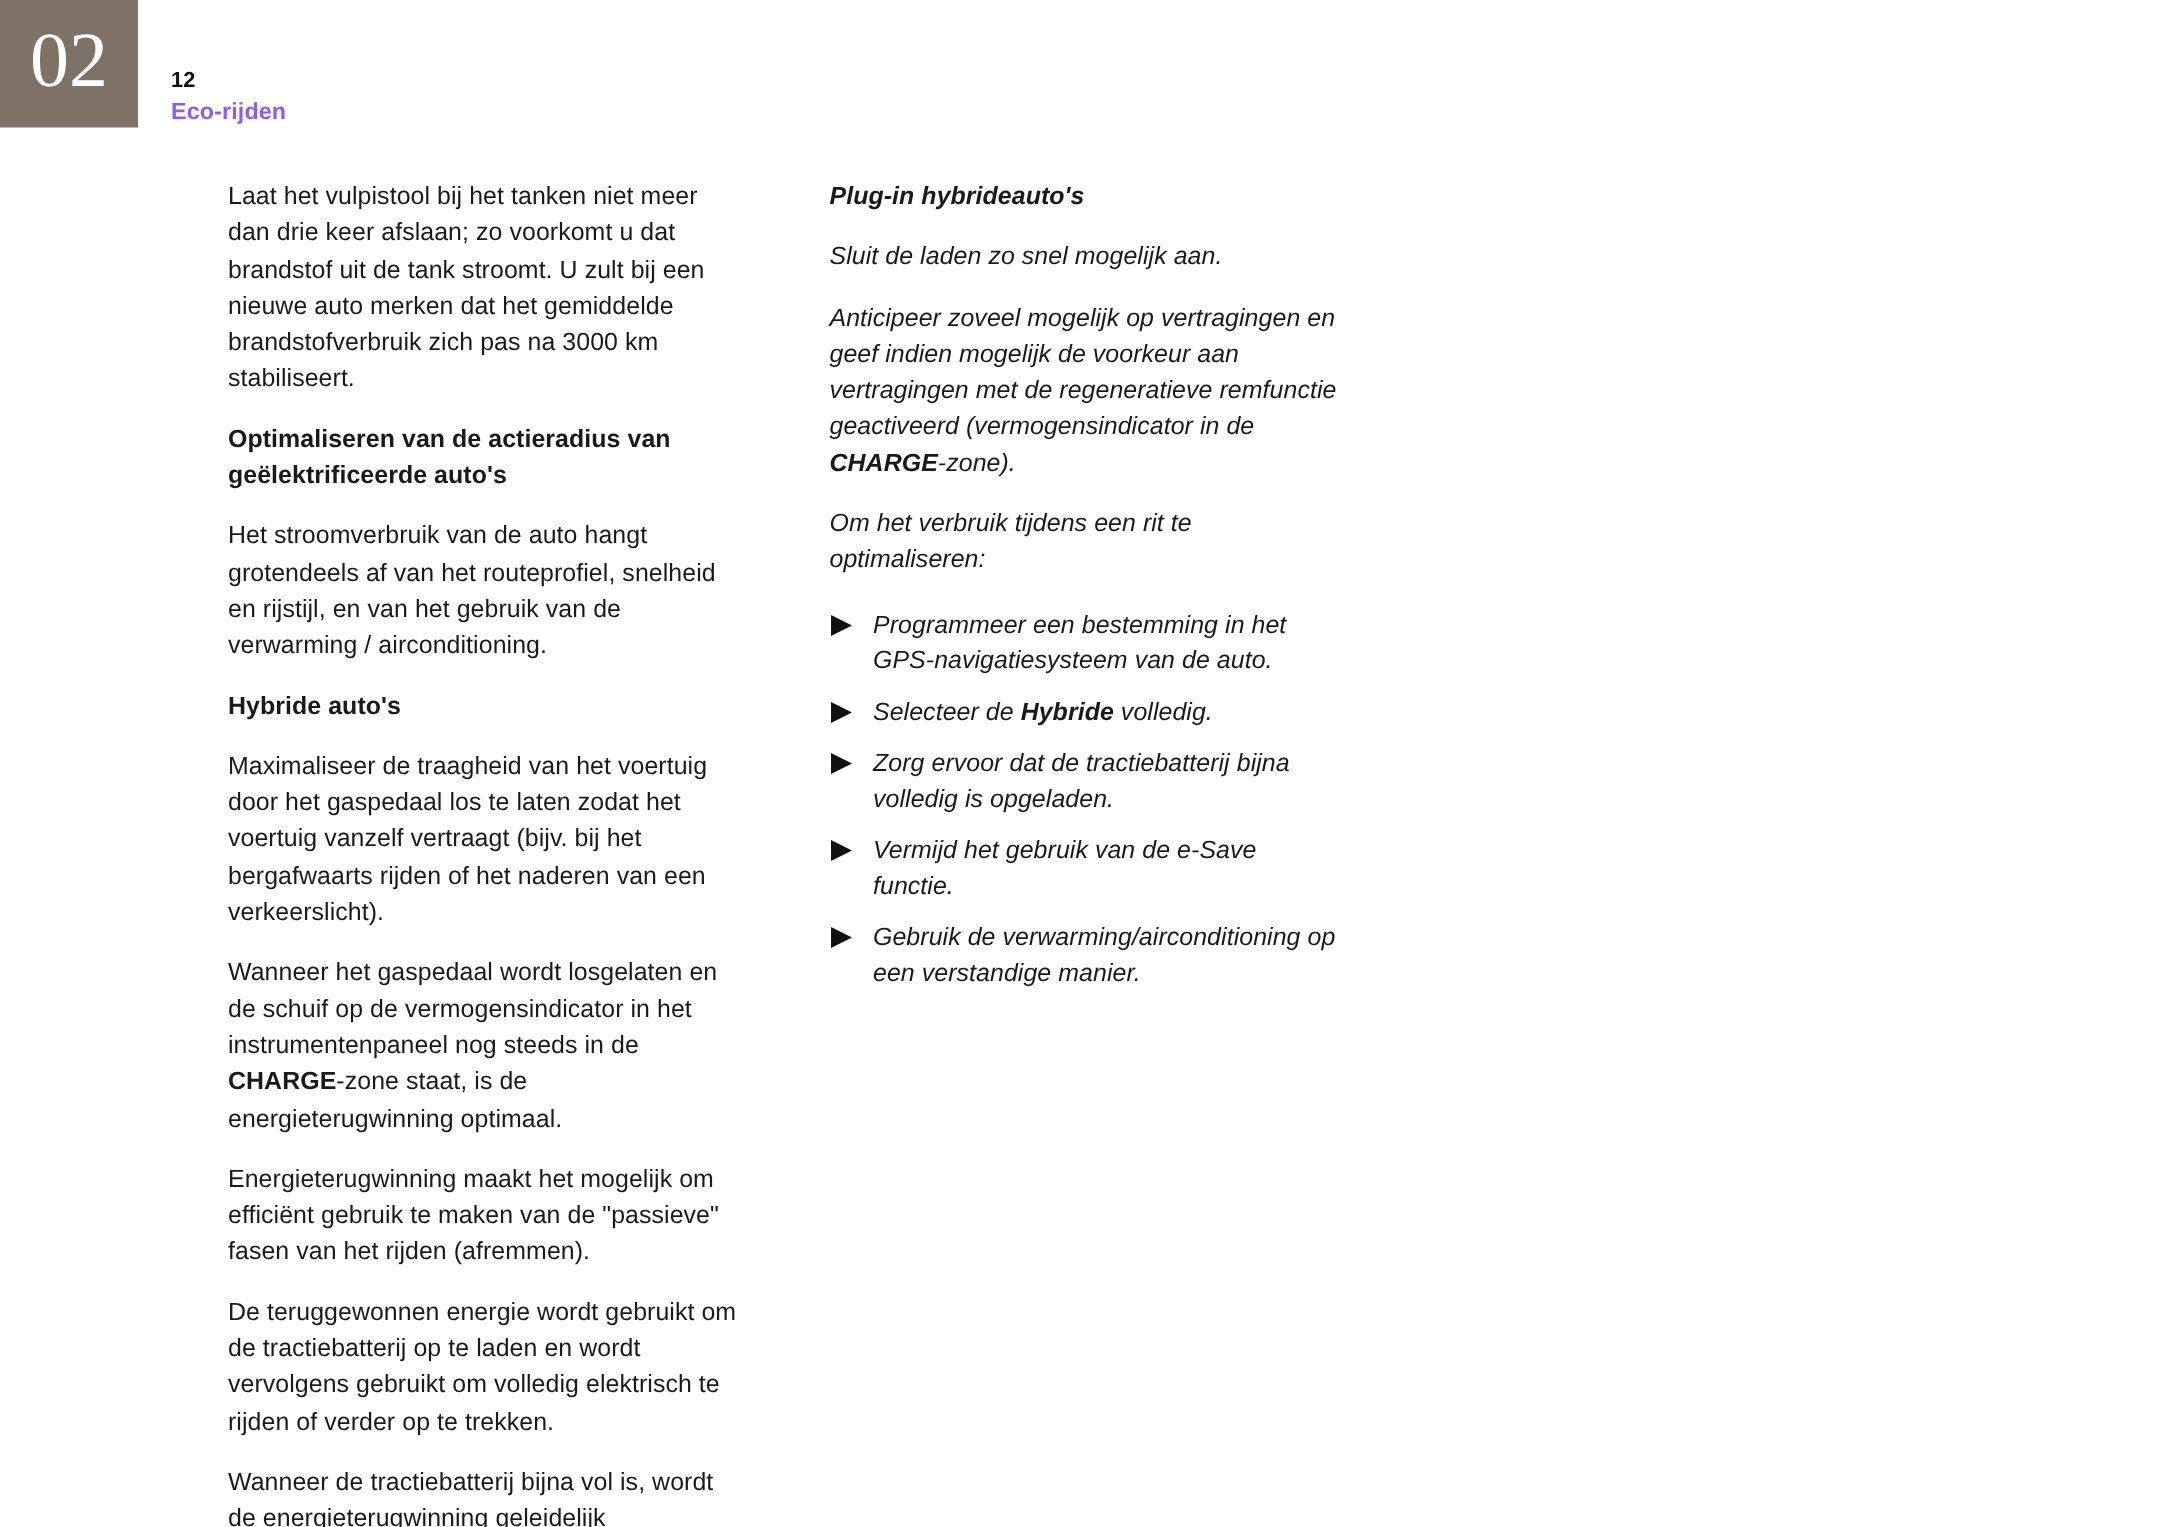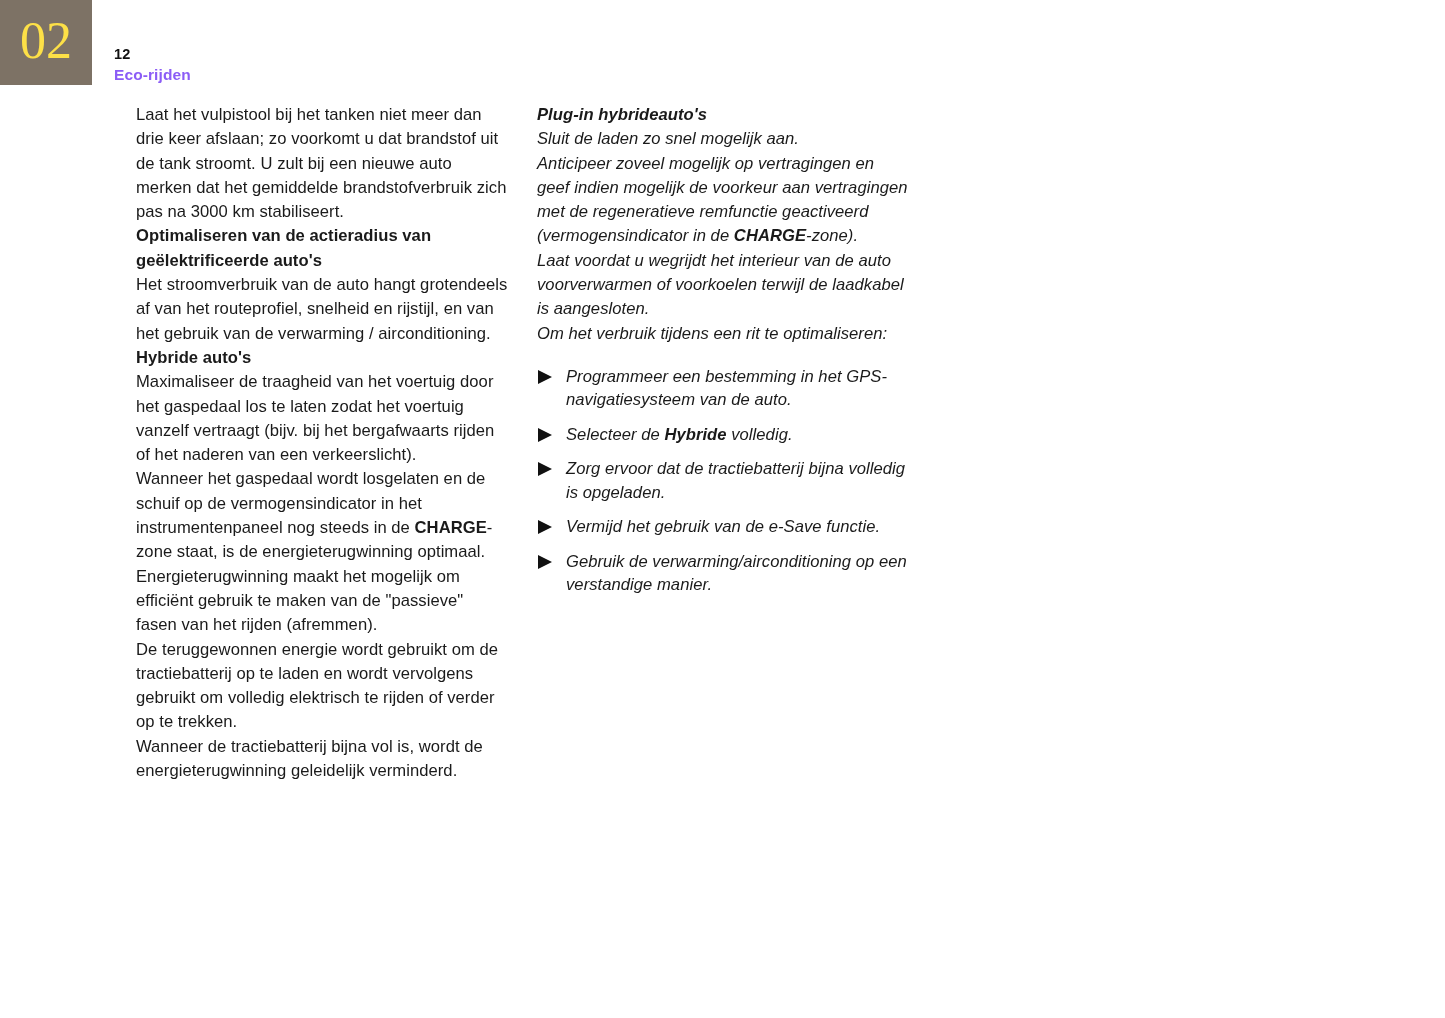--- a/index.html
+++ b/index.html
@@ -74,32 +74,32 @@
     top: 0;
   }
   #column-left  { left: 136px; width: 372px; }
   #column-right { left: 537px; width: 374px; font-style: italic; }
 
   .para {
     font-size: 16.6px;
     line-height: 24.3px;
     letter-spacing: 0.05px;
     color: #1a1a1a;
-    margin: 0;
+    margin: 16px;
     text-align: left;
     word-spacing: 0px;
   }
   .para.heading {
     font-weight: bold;
   }
   .para b { font-weight: bold; }
 
   
   .bullet-list {
-    margin: 0;
+    margin: 16px;
     padding: 0;
     list-style: none;
     margin-top: 19px;
   }
   .bullet-item {
     position: relative;
     padding-left: 29px;
     margin-bottom: 11px;
     font-size: 16.6px;
     line-height: 23.5px;
@@ -116,21 +116,21 @@
     border-left: 14px solid #111111;
     border-top: 7.5px solid transparent;
     border-bottom: 7.5px solid transparent;
   }
   .bullet-item b { font-weight: bold; }
 </style>
 </head>
 <body style="background: rgb(255, 255, 255);">
 
 <div id="chapter-tab" style="background: rgb(125, 114, 101);">
-  <span class="num" style="color: #fde047;">02</span>
+  <span class="num" style="color: #ffffff;">02</span>
 </div>
 
 <div id="page-header">
   <div class="folio">12</div>
   <div class="section-name">Eco-rijden</div>
 </div>
 
 <div id="columns">
   <div class="column" id="column-left">
       <p class="para">Laat het vulpistool bij het tanken niet meer dan drie keer afslaan; zo voorkomt u dat brandstof uit de tank stroomt. U zult bij een nieuwe auto merken dat het gemiddelde brandstofverbruik zich pas na 3000 km stabiliseert.</p>
@@ -141,21 +141,20 @@
       <p class="para"><span>Wanneer het gaspedaal wordt losgelaten en de schuif op de vermogensindicator in het instrumentenpaneel nog steeds in de </span><b>CHARGE</b><span>-zone staat, is de energieterugwinning optimaal.</span></p>
       <p class="para">Energieterugwinning maakt het mogelijk om efficiënt gebruik te maken van de "passieve" fasen van het rijden (afremmen).</p>
       <p class="para">De teruggewonnen energie wordt gebruikt om de tractiebatterij op te laden en wordt vervolgens gebruikt om volledig elektrisch te rijden of verder op te trekken.</p>
       <p class="para">Wanneer de tractiebatterij bijna vol is, wordt de energieterugwinning geleidelijk verminderd.</p>
     </div>
   <div class="column" id="column-right">
     <div>
         <p class="para heading">Plug-in hybrideauto's</p>
         <p class="para">Sluit de laden zo snel mogelijk aan.</p>
         <p class="para"><span>Anticipeer zoveel mogelijk op vertragingen en geef indien mogelijk de voorkeur aan vertragingen met de regeneratieve remfunctie geactiveerd (vermogensindicator in de </span><b>CHARGE</b><span>-zone).</span></p>
-        <p class="para">Laat voordat u wegrijdt het interieur van de auto voorverwarmen of voorkoelen terwijl de laadkabel is aangesloten.</p>
         <p class="para">Om het verbruik tijdens een rit te optimaliseren:</p>
       </div>
     <ul class="bullet-list">
         <li class="bullet-item"><span class="tri"></span><span>Programmeer een bestemming in het GPS-navigatiesysteem van de auto.</span></li>
         <li class="bullet-item"><span class="tri"></span><span><span>Selecteer de </span><b>Hybride</b><span> volledig.</span></span></li>
         <li class="bullet-item"><span class="tri"></span><span>Zorg ervoor dat de tractiebatterij bijna volledig is opgeladen.</span></li>
         <li class="bullet-item"><span class="tri"></span><span>Vermijd het gebruik van de e-Save functie.</span></li>
         <li class="bullet-item"><span class="tri"></span><span>Gebruik de verwarming/airconditioning op een verstandige manier.</span></li>
       </ul>
   </div>

